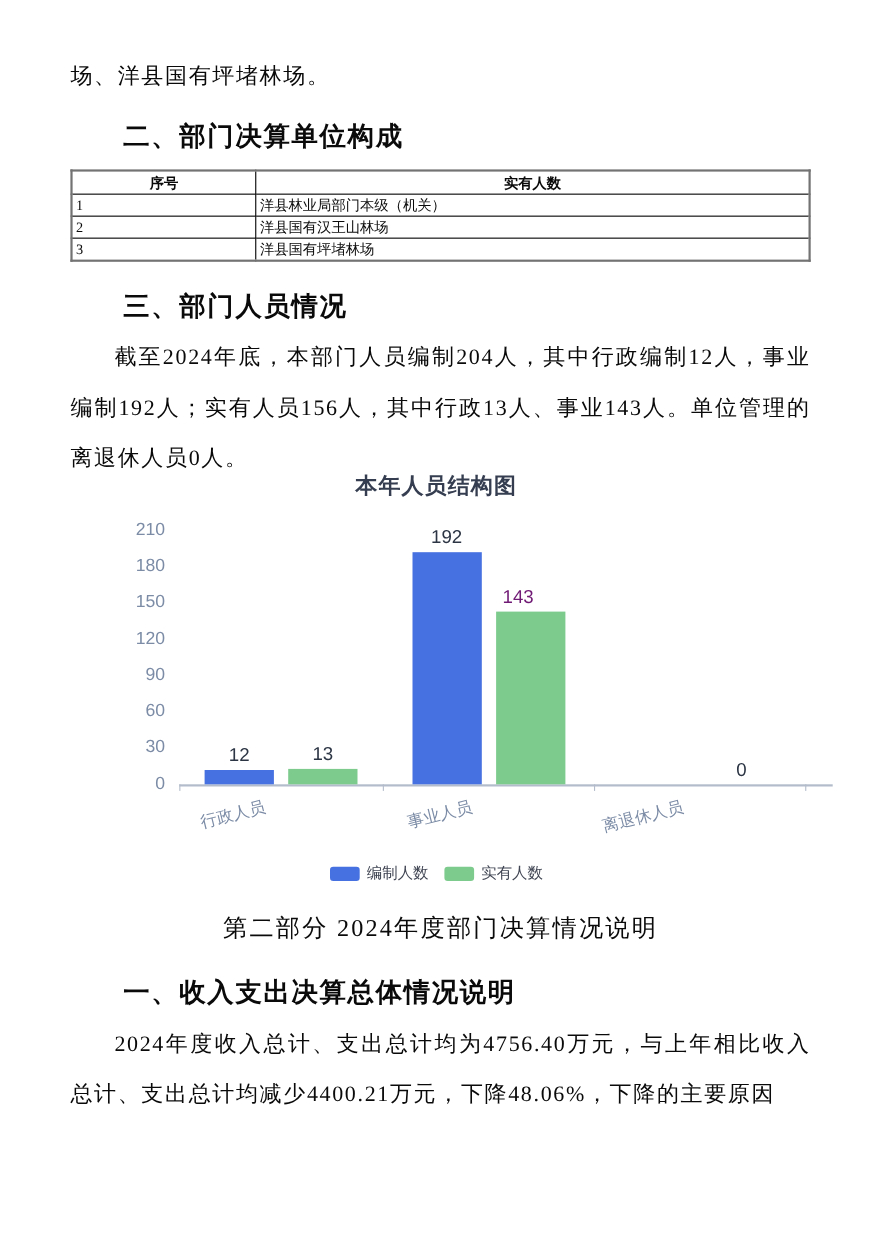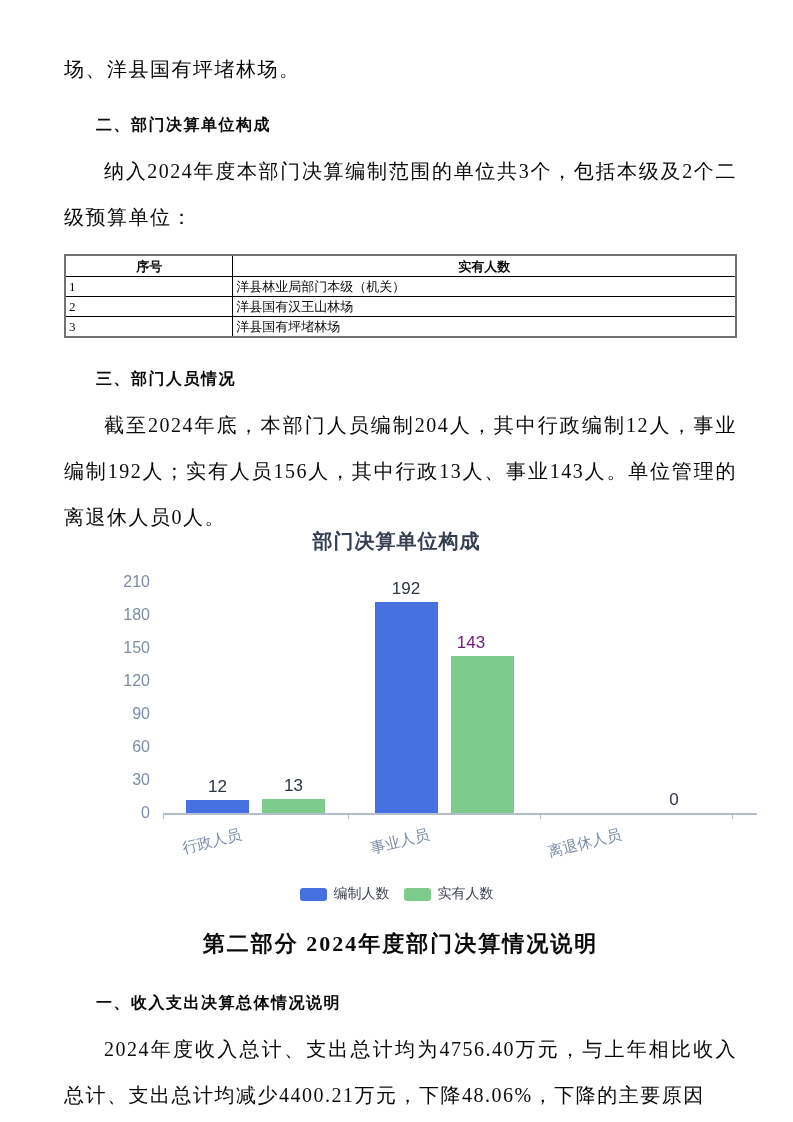--- a/index.html
+++ b/index.html
@@ -6,21 +6,21 @@
   body{
     width:793px;height:1122px;overflow:hidden;position:relative;
     font-family:"Liberation Serif","DejaVu Serif",serif;
     color:#0a0a0a;
   }
   .page{padding:54px 56px 0 64px;}
 
   .intro-line{margin:0;font-size:20px;line-height:30px;letter-spacing:1.5px;}
 
   .doc-heading{
-    margin:26px 0 0 0;font-size:16px;line-height:30px;font-weight:bold;
+    margin:26px 0 0 0;font-size:24px;line-height:30px;font-weight:bold;
     text-indent:2em;letter-spacing:1.5px;
   }
   .body-para{
     margin:8px 0 0 0;font-size:20px;line-height:46px;letter-spacing:1.5px;
     text-align:justify;text-align-last:left;text-indent:2em;
   }
 
   
   .units-table{
     width:100%;margin-top:14px;border-collapse:collapse;
@@ -62,34 +62,33 @@
   }
   .chart-legend{
     position:absolute;top:361px;left:0;width:100%;
     display:flex;justify-content:center;align-items:center;gap:14px;
   }
   .legend-item{display:flex;align-items:center;gap:7px;}
   .legend-swatch{width:27px;height:13px;border-radius:3px;}
   .legend-label{font-size:14px;color:#404553;}
 
   .part-title{
-    margin:14px 0 0 0;font-size:22px;line-height:36px;font-weight:bold;
+    margin:14px 0 0 0;font-size:22px;line-height:36px;font-weight:normal;
     text-align:center;letter-spacing:2px;
   }
 </style>
 </head>
 <body>
 
 <div class="page">
 
   <p class="intro-line">场、洋县国有坪堵林场。</p>
 
   <h3 class="doc-heading">二、部门决算单位构成</h3>
 
-  <p class="body-para">纳入2024年度本部门决算编制范围的单位共3个，包括本级及2个二级预算单位：</p>
 
   <table class="units-table">
     <colgroup>
         <col class="col-no">
         <col>
       </colgroup>
     <thead>
       <tr>
         <th>序号</th>
         <th>实有人数</th>
@@ -110,21 +109,21 @@
       </tr>
     </tbody>
   </table>
 
   <h3 class="doc-heading">三、部门人员情况</h3>
 
   <p class="body-para">截至2024年底，本部门人员编制204人，其中行政编制12人，事业编制192人；实有人员156人，其中行政13人、事业143人。单位管理的离退休人员0人。</p>
 </div>
 
 <div class="chart-section">
-  <div class="chart-title">部门决算单位构成</div>
+  <div class="chart-title">本年人员结构图</div>
   <div class="chart-plot" id="chart-plot">
       <div class="y-tick-label" style="top: 230px; color: rgb(124, 140, 166);">0</div>
       <div class="y-tick-label" style="top: 197px; color: rgb(124, 140, 166);">30</div>
       <div class="y-tick-label" style="top: 164px; color: rgb(124, 140, 166);">60</div>
       <div class="y-tick-label" style="top: 131px; color: rgb(124, 140, 166);">90</div>
       <div class="y-tick-label" style="top: 98px; color: rgb(124, 140, 166);">120</div>
       <div class="y-tick-label" style="top: 65px; color: rgb(124, 140, 166);">150</div>
       <div class="y-tick-label" style="top: 32px; color: rgb(124, 140, 166);">180</div>
       <div class="y-tick-label" style="top: -1px; color: rgb(124, 140, 166); text-align: right;">210</div>
       <div class="x-tick" style="left: 0px; background: rgb(179, 188, 203);"></div>

